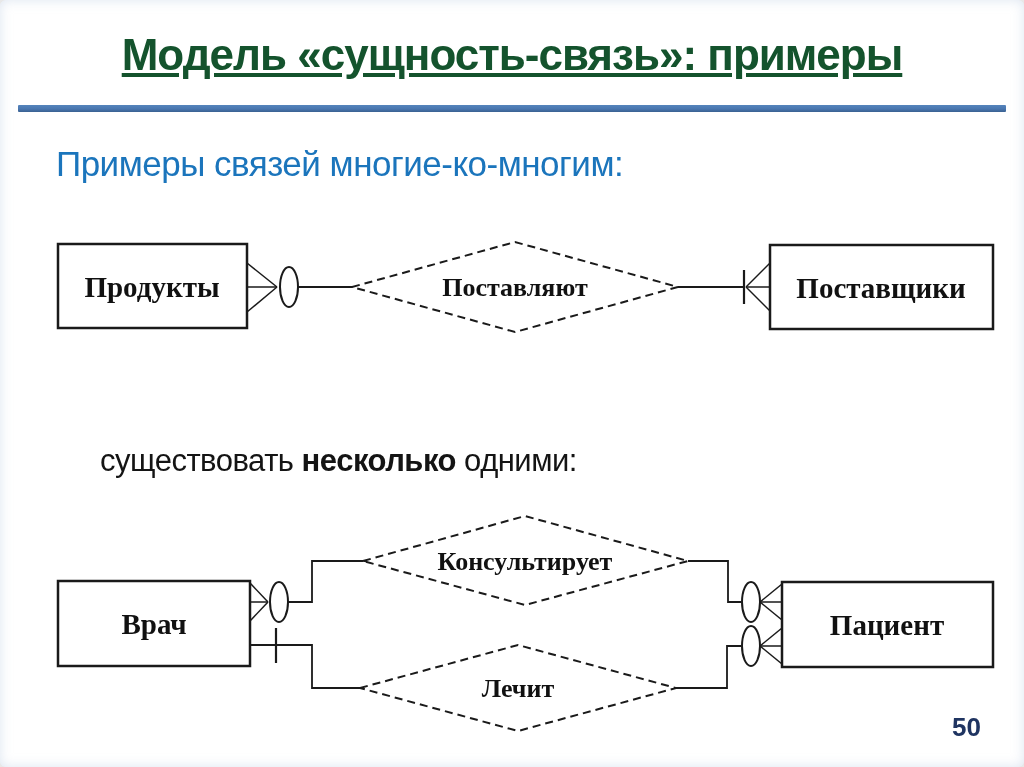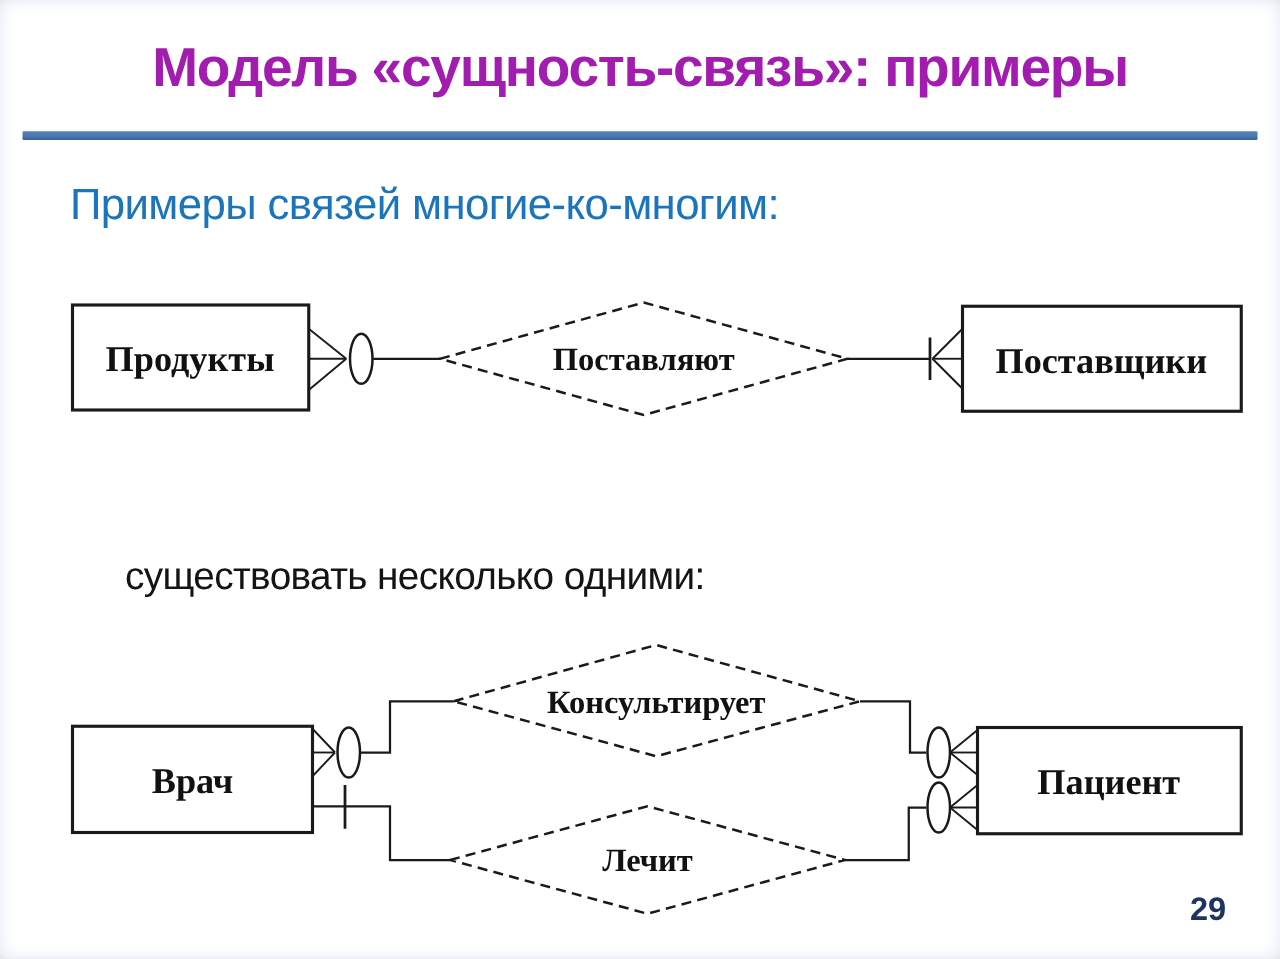--- a/index.html
+++ b/index.html
@@ -16,21 +16,22 @@
   }
   .title {
     position: absolute;
     top: 30px;
     left: 0;
     width: 100%;
     text-align: center;
     font-size: 44px;
     font-weight: bold;
     letter-spacing: -1px;
-    color: #a21caf;
+    color: #14532d;
+    text-decoration: underline;
   }
   .divider {
     position: absolute;
     top: 105px;
     left: 18px;
     width: 988px;
     height: 7px;
     background: linear-gradient(to bottom, #5584BC 0%, #4A77B0 55%, #3A6191 100%);
     border-radius: 1px;
   }
@@ -52,21 +53,21 @@
     color: #141414;
   }
   .body-line2 {
     position: absolute;
     top: 443px;
     left: 100px;
     font-size: 31px;
     letter-spacing: -0.5px;
     color: #141414;
   }
-  .body-line2 .bold { font-weight: normal; }
+  .body-line2 .bold { font-weight: bold; }
   .page-number {
     position: absolute;
     top: 712px;
     left: 952px;
     font-size: 26px;
     font-weight: bold;
     color: #1F3461;
   }
   svg.diagrams {
     position: absolute;
@@ -168,15 +169,15 @@
         <line class="crow" x1="760" y1="646" x2="782" y2="628"></line>
         <line class="crow" x1="760" y1="646" x2="782" y2="646"></line>
         <line class="crow" x1="760" y1="646" x2="782" y2="664"></line>
       </g>
 
       <rect class="entity-rect" x="782" y="582" width="211" height="85"></rect>
       <text class="entity-label" x="887" y="635">Пациент</text>
     </g>
   </svg>
 
-  <div class="page-number">29</div>
+  <div class="page-number">50</div>
 
 </div>
 
 </body></html>

